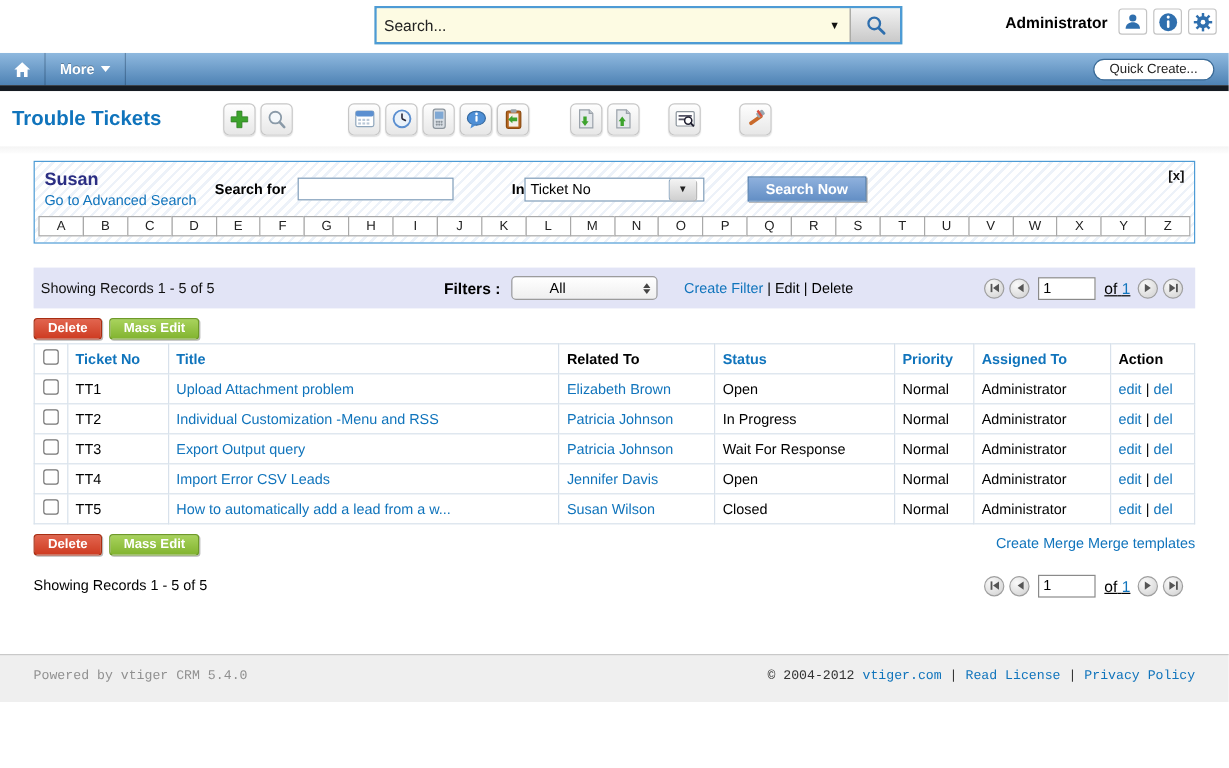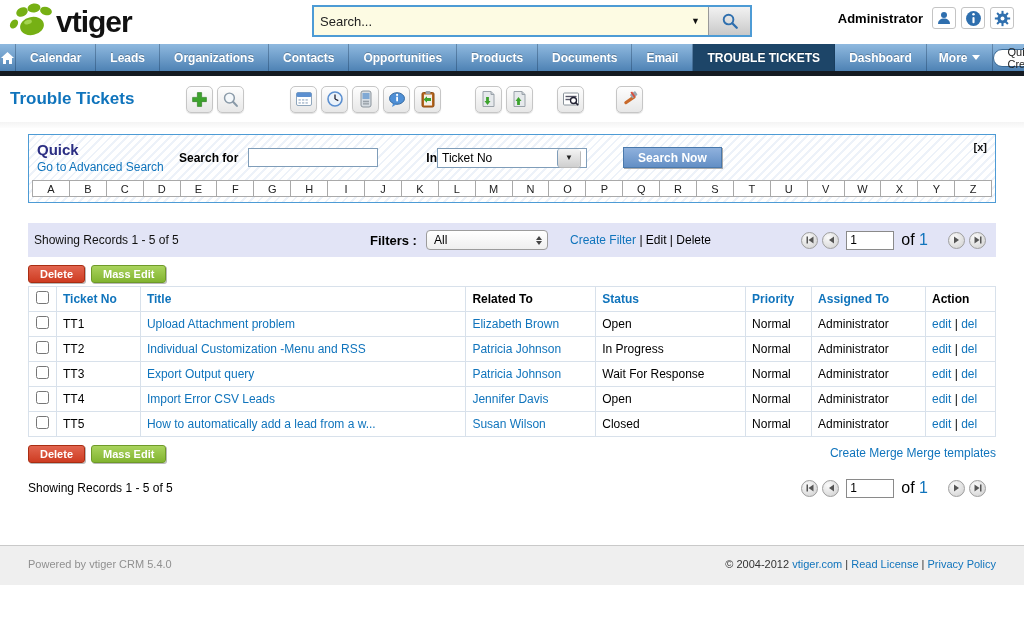--- a/index.html
+++ b/index.html
@@ -75,35 +75,35 @@
   .abc { flex:1; background:#fff; border:1px solid #A9A9A9; margin-left:-1px; text-align:center;
     font-size:11px; color:#222; height:17px; line-height:16px; cursor:pointer; }
   .abc:first-child { margin-left:0; }
 
   
   .filter-row { margin:20px 28px 0; background:#E2E4F6; height:34px; display:flex; align-items:center; position:relative; }
   .showing { padding-left:6px; font-size:12px; color:#111; }
   .filters-label { position:absolute; left:342px; font-weight:bold; font-size:13px; }
   .mac-select { position:absolute; left:398px; width:122px; height:20px; border:1px solid #9C9C9C; border-radius:4px;
     background:linear-gradient(#FFF,#EFEFEF); display:flex; align-items:center; cursor:pointer; }
-  .mac-select .txt { flex:1; padding-left:7px; }
+  .mac-select .txt { flex:1; padding-left:7px;margin-left:24px; }
   .mac-select .updown { width:14px; display:flex; flex-direction:column; align-items:center; gap:1px; padding-right:3px; }
   .mac-select .updown i { width:0; height:0; border-left:3.5px solid transparent; border-right:3.5px solid transparent; }
   .mac-select .updown .up { border-bottom:4px solid #444; }
   .mac-select .updown .dn { border-top:4px solid #444; }
   .filter-links { position:absolute; left:542px; font-size:12px; }
 
   
   .pager { display:flex; align-items:center; gap:4px; }
   .pager-abs { position:absolute; right:10px; }
   .pgbtn { width:17px; height:17px; border-radius:50%; border:1px solid #9E9E9E;
     background:radial-gradient(circle at 35% 30%, #FAFAFA, #CFCFCF); display:flex; align-items:center;
     justify-content:center; cursor:pointer; }
   .pg-input { width:48px; height:19px; border:1px solid #8A8A8A; background:#fff; font-size:12px; padding:0 3px; margin:0 3px; }
-  .pg-of { font-size:16px; margin-right:16px; }
+  .pg-of { font-size:13px; margin-right:2px;text-decoration:underline; }
   .pg-total { color:#1074BC; }
 
   
   .btn-row { margin:7px 28px 0; display:flex; align-items:center; position:relative; height:19px; }
   .btn { height:18px; padding:0 11px; border-radius:3px; color:#fff; font-weight:bold; font-size:11px;
     display:flex; align-items:center; cursor:pointer; margin-right:6px; box-shadow:1px 1px 0 #B9B9B9; }
   .btn-delete { background:linear-gradient(#E2654F,#CE3C22); border:1px solid #A92D12; }
   .btn-massedit { background:linear-gradient(#A9D35D,#82B430); border:1px solid #6E9A28; }
   .mailmerge { position:absolute; right:0; top:2px; font-size:12px; }
 
@@ -120,43 +120,30 @@
   .c-priority { width:66px; }
   .c-assigned { width:114px; }
   .c-action { width:70px; }
   input[type=checkbox] { width:13px; height:13px; cursor:pointer; }
 
   .showing-row { margin:14px 28px 0; position:relative; height:22px; display:flex; align-items:center; }
 
   
   .spacer { height:46px; }
   .footer { border-top:1px solid #C9C9C9; background:#EFEFEF; height:40px;
-    display:flex; align-items:center; justify-content:space-between; padding:0 28px 4px; }
+    display:flex; align-items:center; justify-content:space-between; padding:0 28px 4px;font-family:Liberation Mono, monospace; }
   .powered { color:#909090; font-size:11px; }
   .copyright { font-size:11px; color:#333; }
 
   svg { display:block; }
 </style>
 </head>
 <body>
 
 <div class="topbar">
-  <div class="logo">
-    <span>
-      <svg width="52" height="40" viewBox="0 0 52 40">
-        <ellipse cx="14" cy="10" rx="6" ry="4.5" fill="#76B014" transform="rotate(-25 14 10)"></ellipse>
-        <ellipse cx="26" cy="6" rx="6.5" ry="4.5" fill="#76B014" transform="rotate(-8 26 6)"></ellipse>
-        <ellipse cx="38" cy="9" rx="6" ry="4.2" fill="#76B014" transform="rotate(15 38 9)"></ellipse>
-        <ellipse cx="6" cy="22" rx="5" ry="3.6" fill="#76B014" transform="rotate(-55 6 22)"></ellipse>
-        <ellipse cx="24" cy="24" rx="12" ry="9" fill="#76B014" transform="rotate(-12 24 24)"></ellipse>
-        <ellipse cx="20" cy="20" rx="4" ry="2.2" fill="#A4D44E" transform="rotate(-20 20 20)"></ellipse>
-      </svg>
-    </span>
-    <span class="logo-text">vtiger</span>
-  </div>
 
   <div class="searchbox">
     <div class="search-field">
       <span class="ph">Search...</span>
       <span class="caret">▼</span>
     </div>
     <div class="search-go">
       <span>
         <svg width="18" height="18" viewBox="0 0 16 16">
           <circle cx="6.7" cy="6.7" r="4.3" fill="none" stroke="#2F6FAE" stroke-width="1.7"></circle>
@@ -201,32 +188,20 @@
 </div>
 
 <div class="mainnav">
   <div class="nav-home">
     <span>
       <svg width="15" height="14" viewBox="0 0 16 15">
         <path d="M8 1 L15 7.5 H12.8 V14 H9.6 V9.6 H6.4 V14 H3.2 V7.5 H1 Z" fill="#fff"></path>
       </svg>
     </span>
   </div>
-  <div class="nav-tabs">
-      <div class="nav-tab">Calendar</div>
-      <div class="nav-tab">Leads</div>
-      <div class="nav-tab">Organizations</div>
-      <div class="nav-tab">Contacts</div>
-      <div class="nav-tab">Opportunities</div>
-      <div class="nav-tab">Products</div>
-      <div class="nav-tab">Documents</div>
-      <div class="nav-tab">Email</div>
-      <div class="nav-tab active">TROUBLE TICKETS</div>
-      <div class="nav-tab">Dashboard</div>
-    </div>
   <div class="nav-more">
     <span>More</span>
     <span class="tri"></span>
   </div>
   <div class="nav-right">
     <div class="quick-create">Quick Create...</div>
   </div>
 </div>
 <div class="navstrip"></div>
 
@@ -332,21 +307,21 @@
       <rect x="9.5" y="2.5" width="6.5" height="4.6" rx="1" fill="#9AA7B0" transform="rotate(-35 12.7 4.8)"></rect>
       <rect x="11" y="1.5" width="2" height="6" fill="#D94F3D" transform="rotate(-35 12 4.5)"></rect>
     </svg>
   </span>
 </div>
 <div class="titlebar-sep"></div>
 
 <div class="search-panel">
   <div class="sp-top">
     <div class="sp-titleblock">
-      <span class="sp-title">Quick</span>
+      <span class="sp-title">Susan</span>
       <a class="sp-adv blue-link">Go to Advanced Search</a>
     </div>
     <div class="sp-form">
       <span class="sp-label">Search for</span>
       <input class="sp-input" value="" style="">
       <span class="sp-label sp-in">In</span>
       <div class="fake-select">
         <span class="txt">Ticket No</span>
         <span class="btn">▼</span>
       </div>

